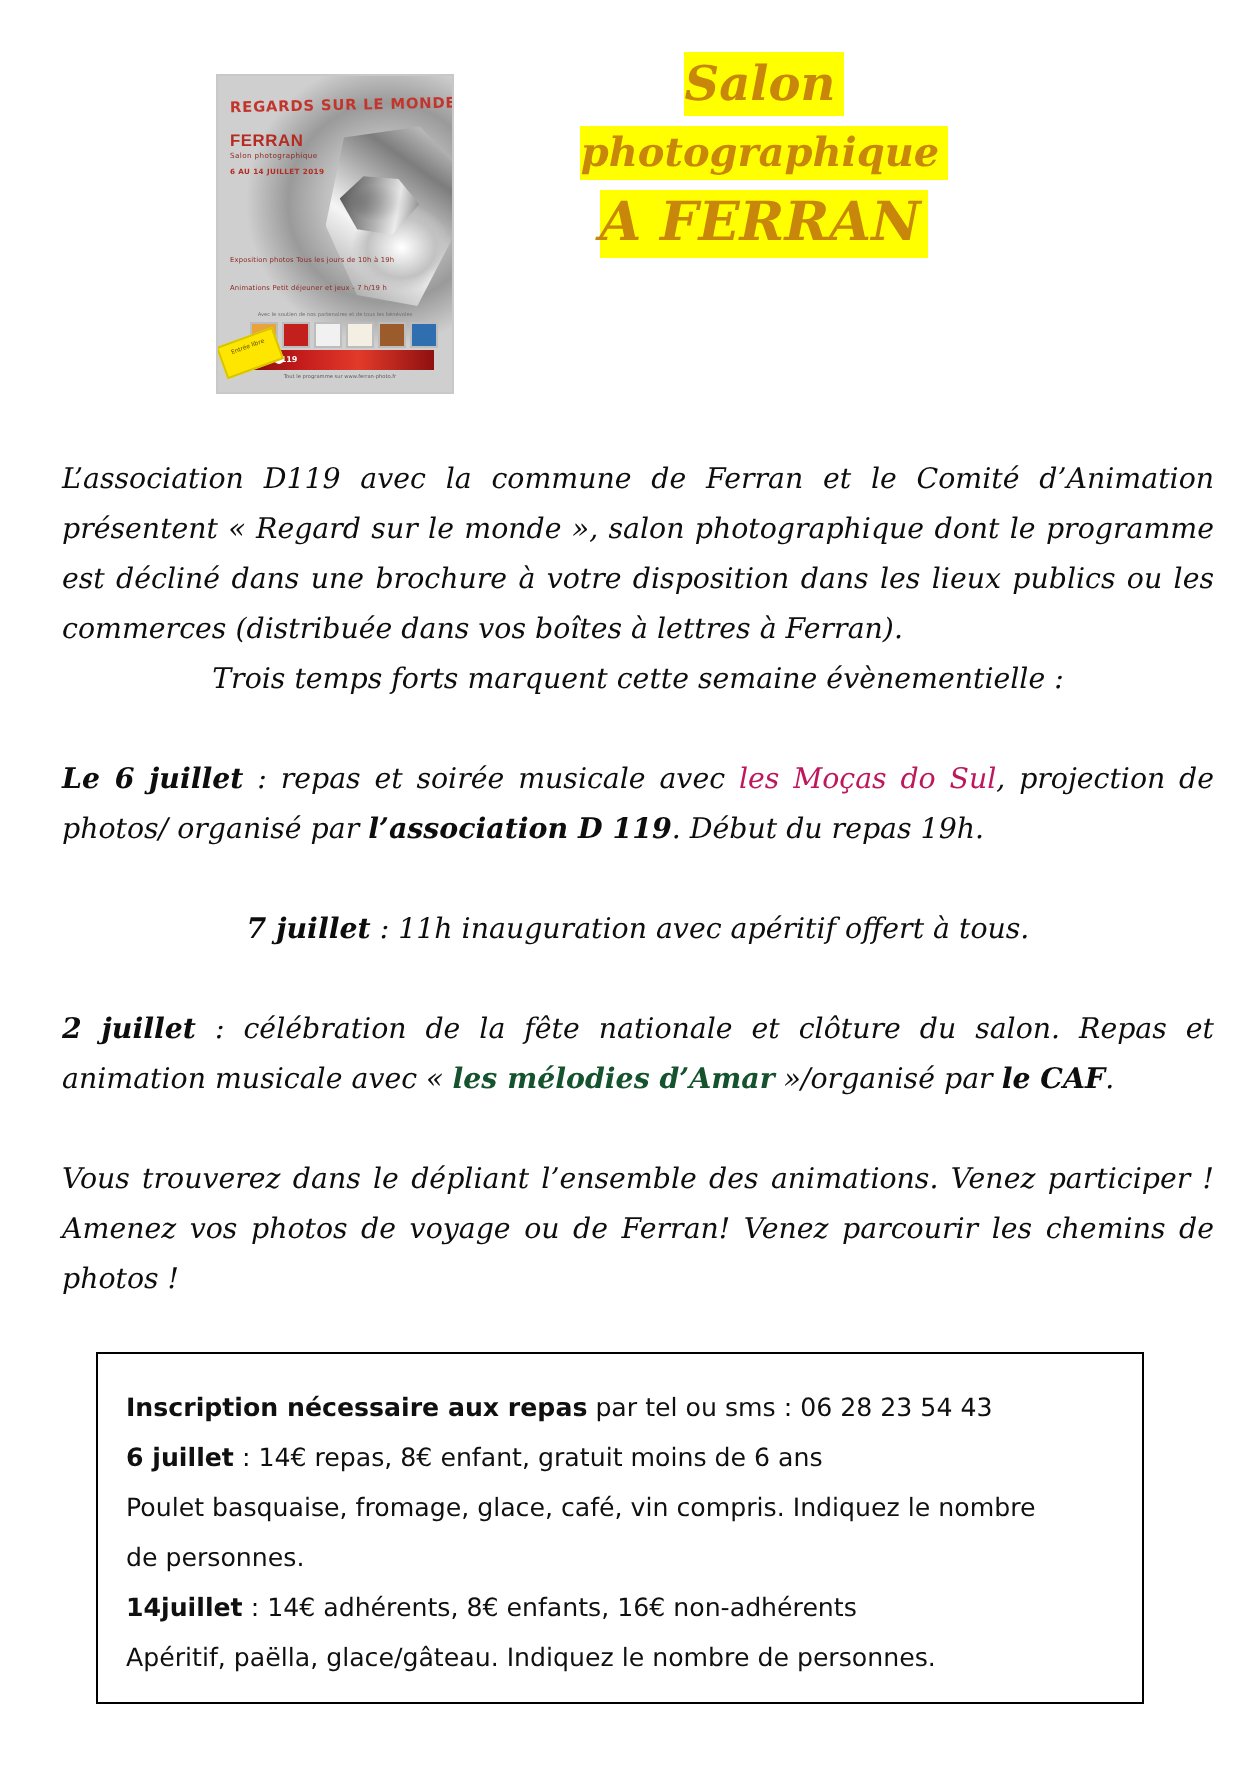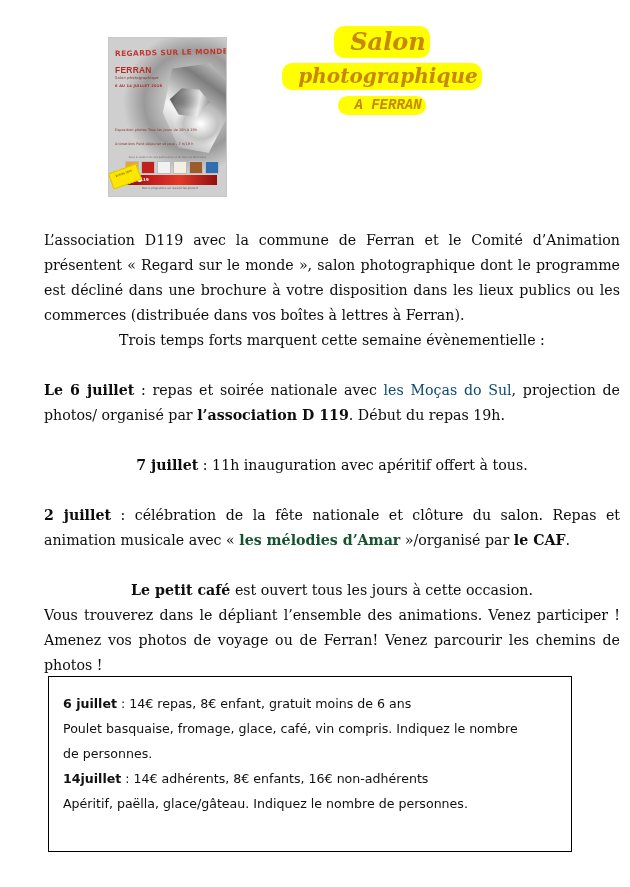--- a/index.html
+++ b/index.html
@@ -212,49 +212,49 @@
     color: #c8860a;
   }
   .title-line {
     display: block;
     line-height: 1.0;
     margin-bottom: 12px;
     white-space: nowrap;
   }
   .title-line span {
     background: #ffff00;
-    padding: 1px 4px 2px 16px;
+    padding: 1px 4px 2px 0;
     box-decoration-break: clone;
-    border-radius: 10px;
     -webkit-box-decoration-break: clone;
   }
   .title-line.l1 { font-size: 24px; }
   .title-line.l2 { font-size: 20px; }
-  .title-line.l3 { font-size: 14px; font-style: italic; font-family: Liberation Mono, monospace; }
+  .title-line.l3 { font-size: 27px; font-style: italic; }
   .title-line.l4 { font-size: 21px; }
 
   
   .body {
     position: absolute;
-    left: 44px;
+    left: 31px;
     top: 228px;
     width: 576px;
     font-family: "DejaVu Serif", serif;
+    font-style: italic;
     font-size: 14.2px;
     line-height: 25px;
     color: #0d0d0d;
   }
   .body p {
     margin: 0;
     text-align: justify;
   }
   .body p.nojust { text-align: center; }
   .gap { height: 25px; }
   b { font-weight: bold; }
-  .red { color: #0c4a6e; }
+  .red { color: #be185d; }
   .redb { color: #14532d; font-weight: bold; }
 
   
   .infobox {
     position: absolute;
     left: 48px;
     top: 676px;
     width: 524px;
     height: 176px;
     border: 1.6px solid #000000;
@@ -311,36 +311,36 @@
 
 </div>
 
 <div class="body">
 
   <p>L’association D119 avec la commune de Ferran et le Comité d’Animation      présentent « Regard sur le monde », salon photographique dont le programme est décliné dans une brochure à votre disposition dans les lieux publics ou les commerces (distribuée dans vos boîtes à lettres à Ferran).</p>
   <p class="nojust">Trois temps forts marquent cette semaine évènementielle :</p>
 
   <div class="gap"></div>
 
-  <p><b>Le 6 juillet</b><span> : repas et soirée nationale avec </span><span class="red">les Moças do Sul</span><span>, projection de photos/ organisé par </span><b>l’association D 119</b><span>. Début du repas 19h.</span></p>
+  <p><b>Le 6 juillet</b><span> : repas et soirée musicale avec </span><span class="red">les Moças do Sul</span><span>, projection de photos/ organisé par </span><b>l’association D 119</b><span>. Début du repas 19h.</span></p>
 
   <div class="gap"></div>
 
   <p class="nojust"><b>7 juillet</b><span> : 11h inauguration avec apéritif offert à tous.</span></p>
 
   <div class="gap"></div>
 
   <p><b>2 juillet</b><span> : célébration de la fête nationale et clôture du salon. Repas et animation musicale avec « </span><span class="redb">les mélodies d’Amar</span><span> »/organisé par </span><b>le CAF</b><span>.</span></p>
 
   <div class="gap"></div>
 
-  <p class="nojust"><b>Le petit café</b><span> est ouvert tous les jours à cette occasion.</span></p>
   <p>Vous trouverez dans le dépliant l’ensemble des animations. Venez participer ! Amenez vos photos de voyage ou de Ferran! Venez parcourir les chemins de photos !</p>
 
 </div>
 
 <div class="infobox">
+  <p><b>Inscription nécessaire aux repas</b><span> par tel ou sms : 06 28 23 54 43</span></p>
   <p><b>6 juillet</b><span> : 14€ repas, 8€ enfant, gratuit moins de 6 ans</span></p>
   <p>Poulet basquaise, fromage, glace, café, vin compris. Indiquez le nombre</p>
   <p>de personnes.</p>
   <p><b>14juillet</b><span> : 14€ adhérents, 8€ enfants, 16€ non-adhérents</span></p>
   <p>Apéritif, paëlla, glace/gâteau. Indiquez le nombre de personnes.</p>
 </div>
 
 </body></html>

